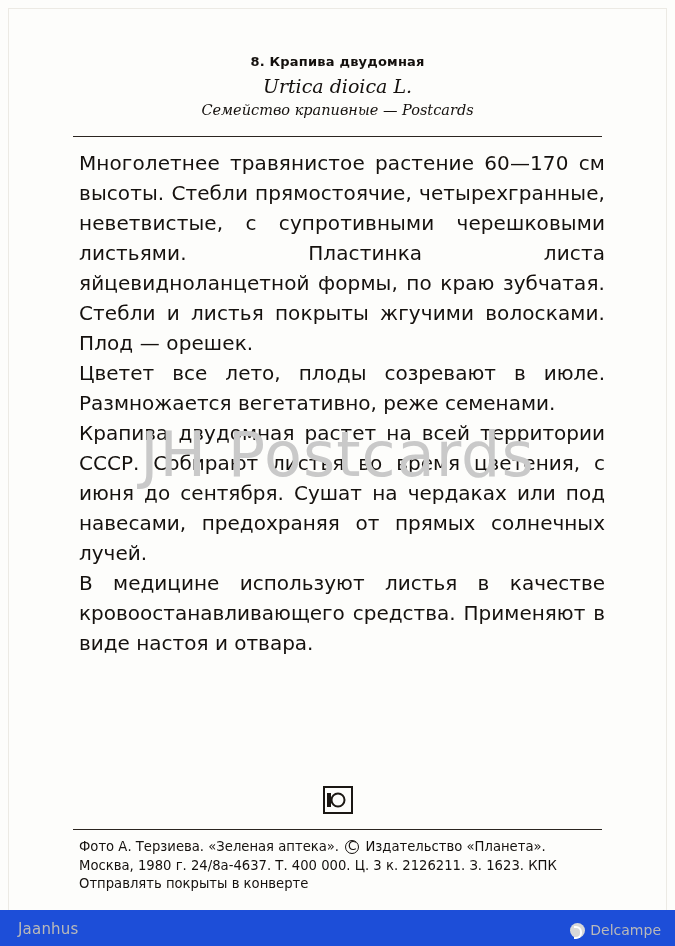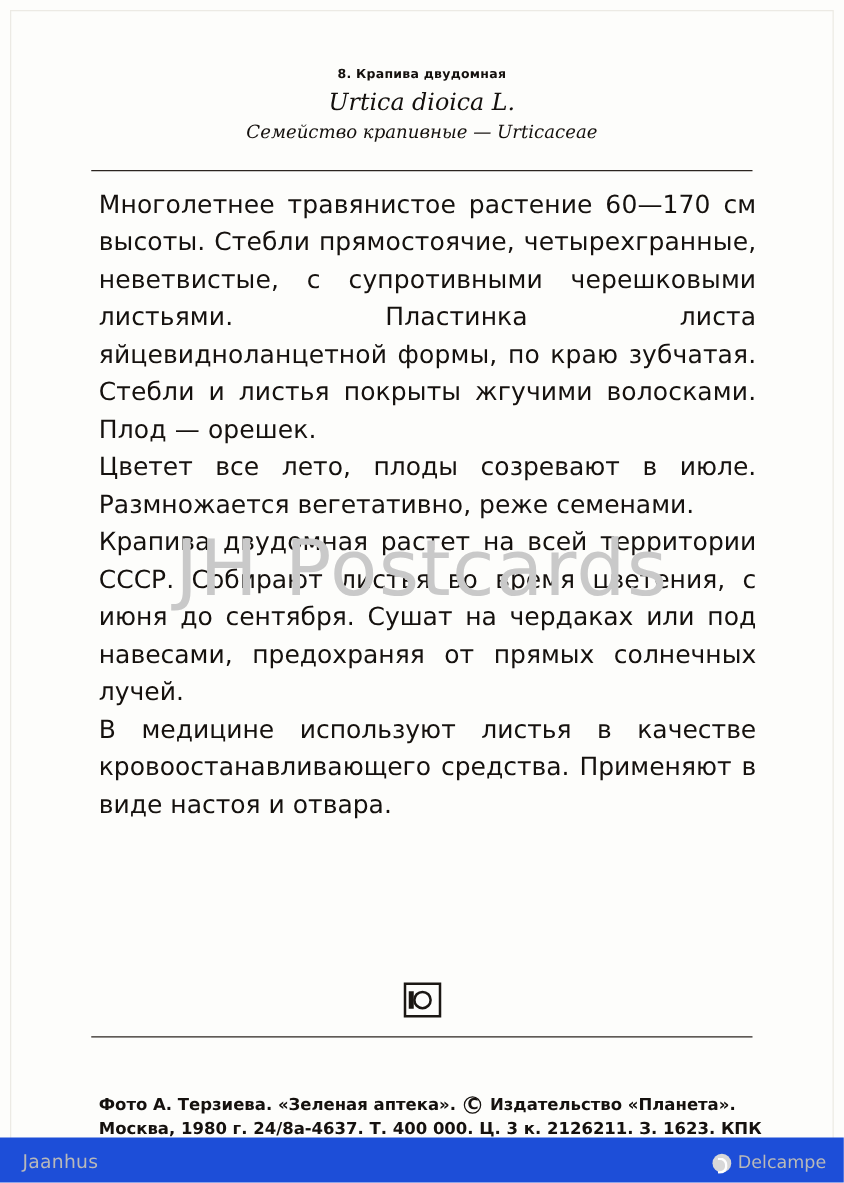--- a/index.html
+++ b/index.html
@@ -38,21 +38,21 @@
   .title-block {
     position: absolute;
     left: 0;
     right: 0;
     top: 54px;
     text-align: center;
   }
   .title-main {
     font-family: "DejaVu Sans", sans-serif;
     font-weight: bold;
-    font-size: 10px;
+    font-size: 13px;
     color: #14100d;
     letter-spacing: 0.2px;
   }
   .title-latin {
     font-family: "DejaVu Serif", serif;
     font-style: italic;
     font-size: 19px;
     color: #14100d;
     margin-top: 6px;
   }
@@ -143,26 +143,25 @@
     right: 73px;
     top: 829px;
     height: 1px;
     background: #2b2520;
   }
 
   .imprint {
     position: absolute;
     left: 79px;
     right: 70px;
-    top: 876px;
+    top: 838px;
     font-family: "DejaVu Sans", sans-serif;
     font-size: 13.2px;
     line-height: 1.42;
     color: #15110e;
-    font-weight: bold;
   }
   .imprint .line {
     white-space: nowrap;
   }
   .copy-sym {
     display: inline-block;
     font-size: 12px;
     border: 1px solid #15110e;
     border-radius: 50%;
     width: 12px;
@@ -222,21 +221,21 @@
 </style>
 </head>
 <body>
 
 <div class="card">
   <div class="card-edge"></div>
 
   <div class="title-block">
     <div class="title-main">8. Крапива двудомная</div>
     <div class="title-latin">Urtica dioica L.</div>
-    <div class="title-family">Семейство крапивные — Urticaceae</div>
+    <div class="title-family">Семейство крапивные — Postcards</div>
   </div>
 
   <div class="divider"></div>
 
   <div class="body-text">
     <p class="first-line-block">Многолетнее травянистое растение 60—170 см высоты. Стебли прямостоячие, четырехгранные, неветвистые, с супротивными черешковыми листьями. Пластинка листа яйцевидноланцетной формы, по краю зубчатая. Стебли и листья покрыты жгучими волосками. Плод — орешек.</p>
     <p>Цветет все лето, плоды созревают в июле. Размножается вегетативно, реже семенами.</p>
     <p>Крапива двудомная растет на всей территории СССР. Собирают листья во время цветения, с июня до сентября. Сушат на чердаках или под навесами, предохраняя от прямых солнечных лучей.</p>
     <p>В медицине используют листья в качестве кровоостанавливающего средства. Применяют в виде настоя и отвара.</p>
   </div>

